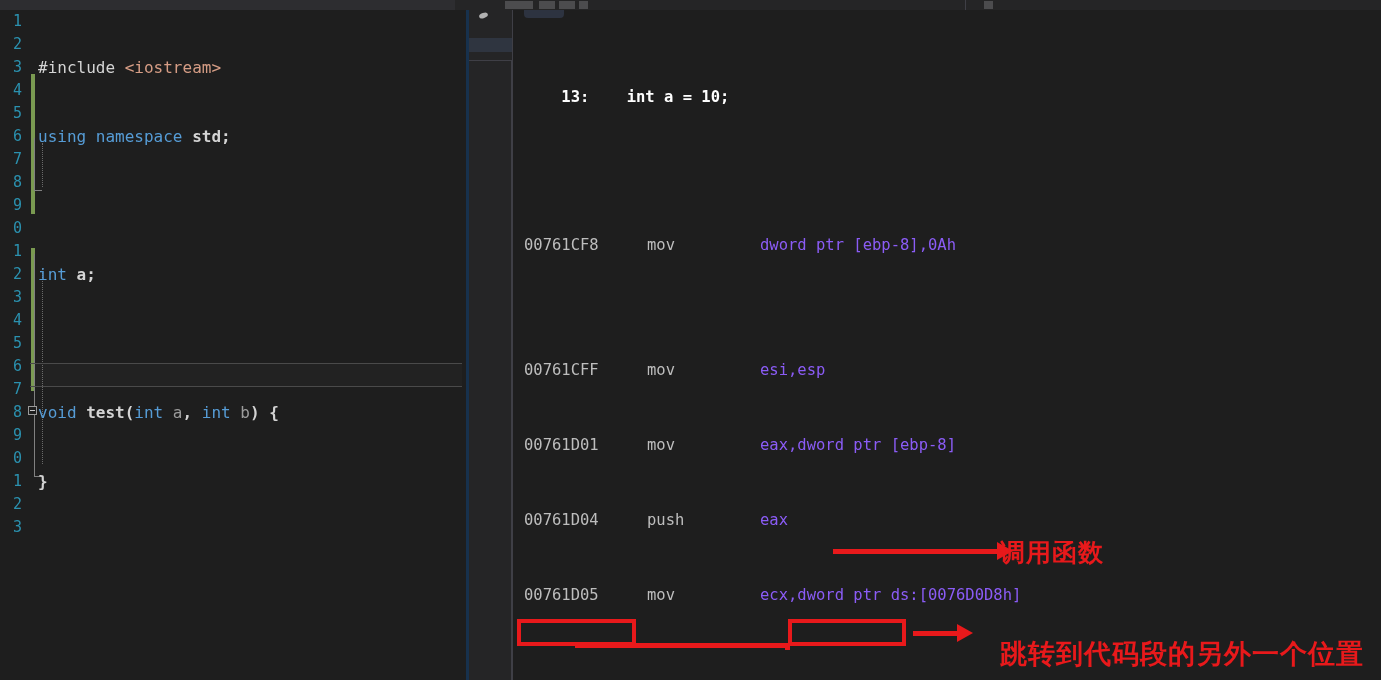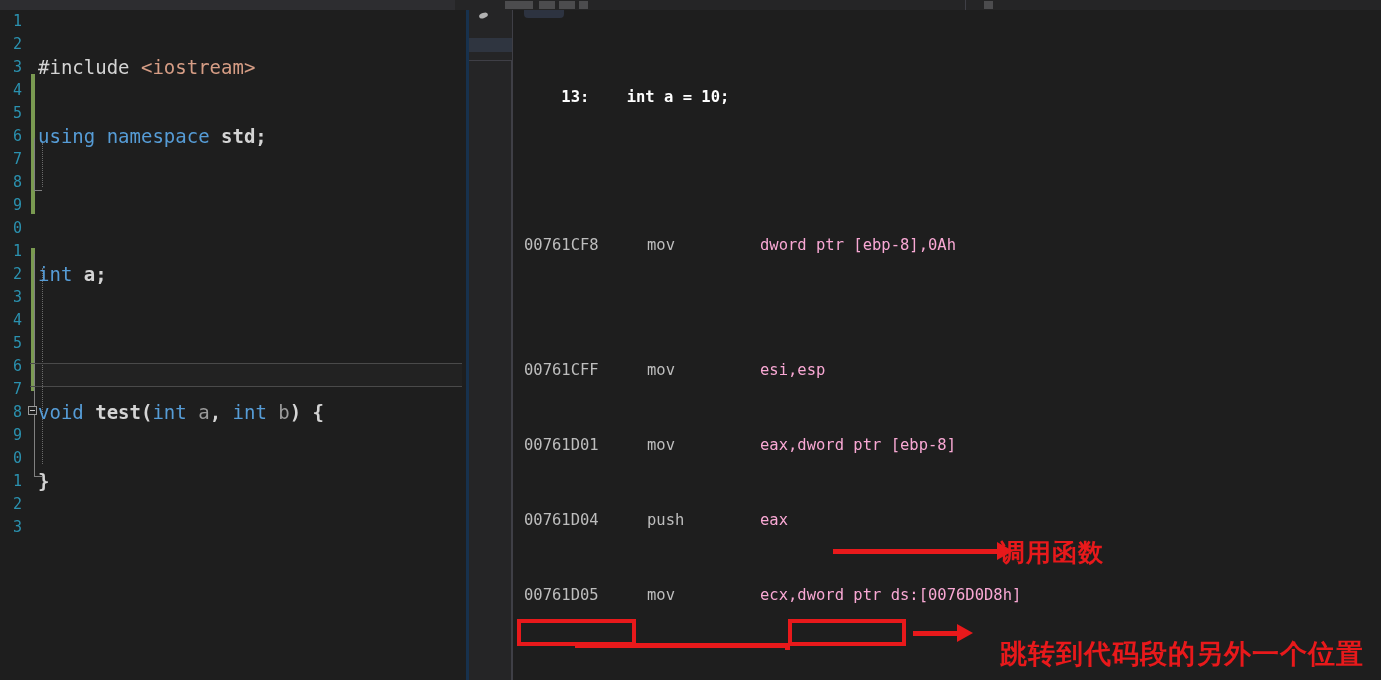--- a/index.html
+++ b/index.html
@@ -34,21 +34,21 @@
     overflow:hidden;white-space:nowrap;
   }
   
   .changebar{position:absolute;width:4px;background:#7a9a51;left:31px;}
   .changebar.one{top:64px;height:140px;}
   .changebar.two{top:238px;height:143px;}
 
   
   #code{
     position:absolute;left:38px;top:0;right:0;height:670px;
-    font-size:19px;line-height:23px;color:#d4d4d4;
+    font-size:16px;line-height:23px;color:#d4d4d4;
     white-space:pre;
   }
   #code .row{height:23px;position:relative;}
   .kw{color:#569cd6;text-align:right;}
   .id{color:#d4d4d4;font-weight:bold;}
   .pm{color:#9c9c9c;}
   .pp{color:#d4d4d4;}
   .inc{color:#d69d85;}
 
   
@@ -99,21 +99,21 @@
   #frag-cap{position:absolute;left:55px;top:0;width:40px;height:8px;background:#2d3340;border-radius:0 0 4px 4px;}
 
   #disasm-body{
     position:absolute;left:55px;top:0;right:0;height:670px;
     font-size:15.5px;line-height:25px;color:#d4d4d4;white-space:pre;
   }
   #disasm-body .drow{height:25px;position:relative;}
   .src{color:#ffffff;font-weight:bold;}
   .addr{color:#bdbdbd;}
   .mn{color:#bdbdbd;margin-top:48px;}
-  .opd{color:#f9a8d4;}
+  .opd{color:#8b5cf6;}
   .c-addr{display:inline-block;width:123px;}
   .c-mn{display:inline-block;width:113px;}
 
   
   .anno{position:absolute;}
   .rbox{position:absolute;border:4px solid #e8191b;box-sizing:border-box;}
   .rline{position:absolute;background:#e8191b;}
   .rarrow-head{position:absolute;width:0;height:0;
     border-top:9px solid transparent;border-bottom:9px solid transparent;
     border-left:16px solid #e8191b;}

